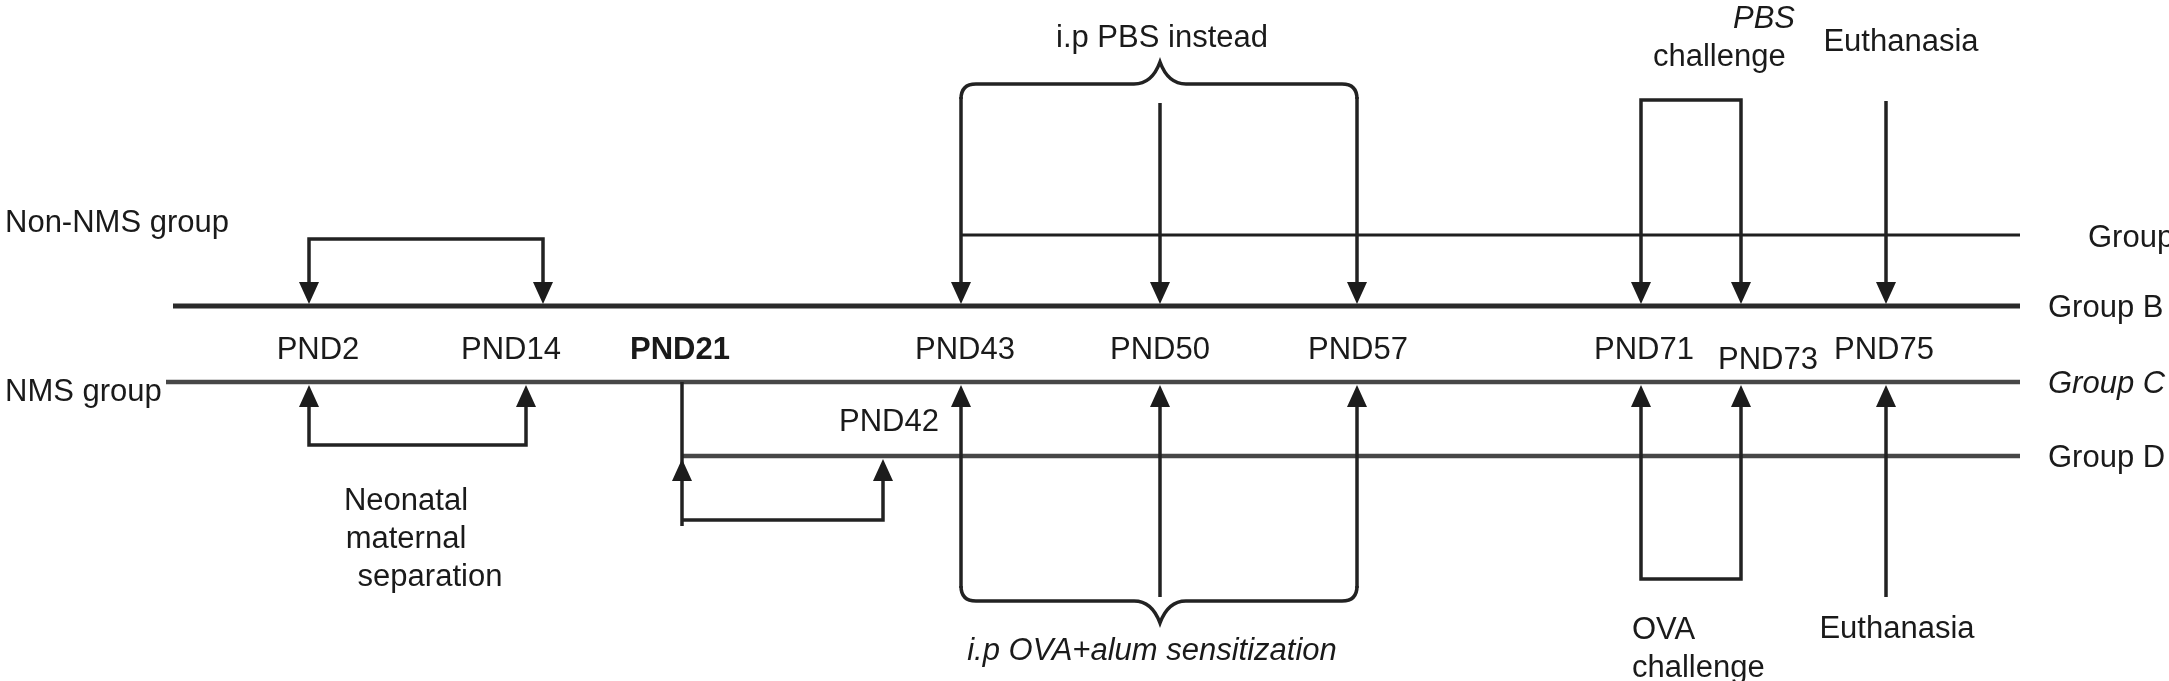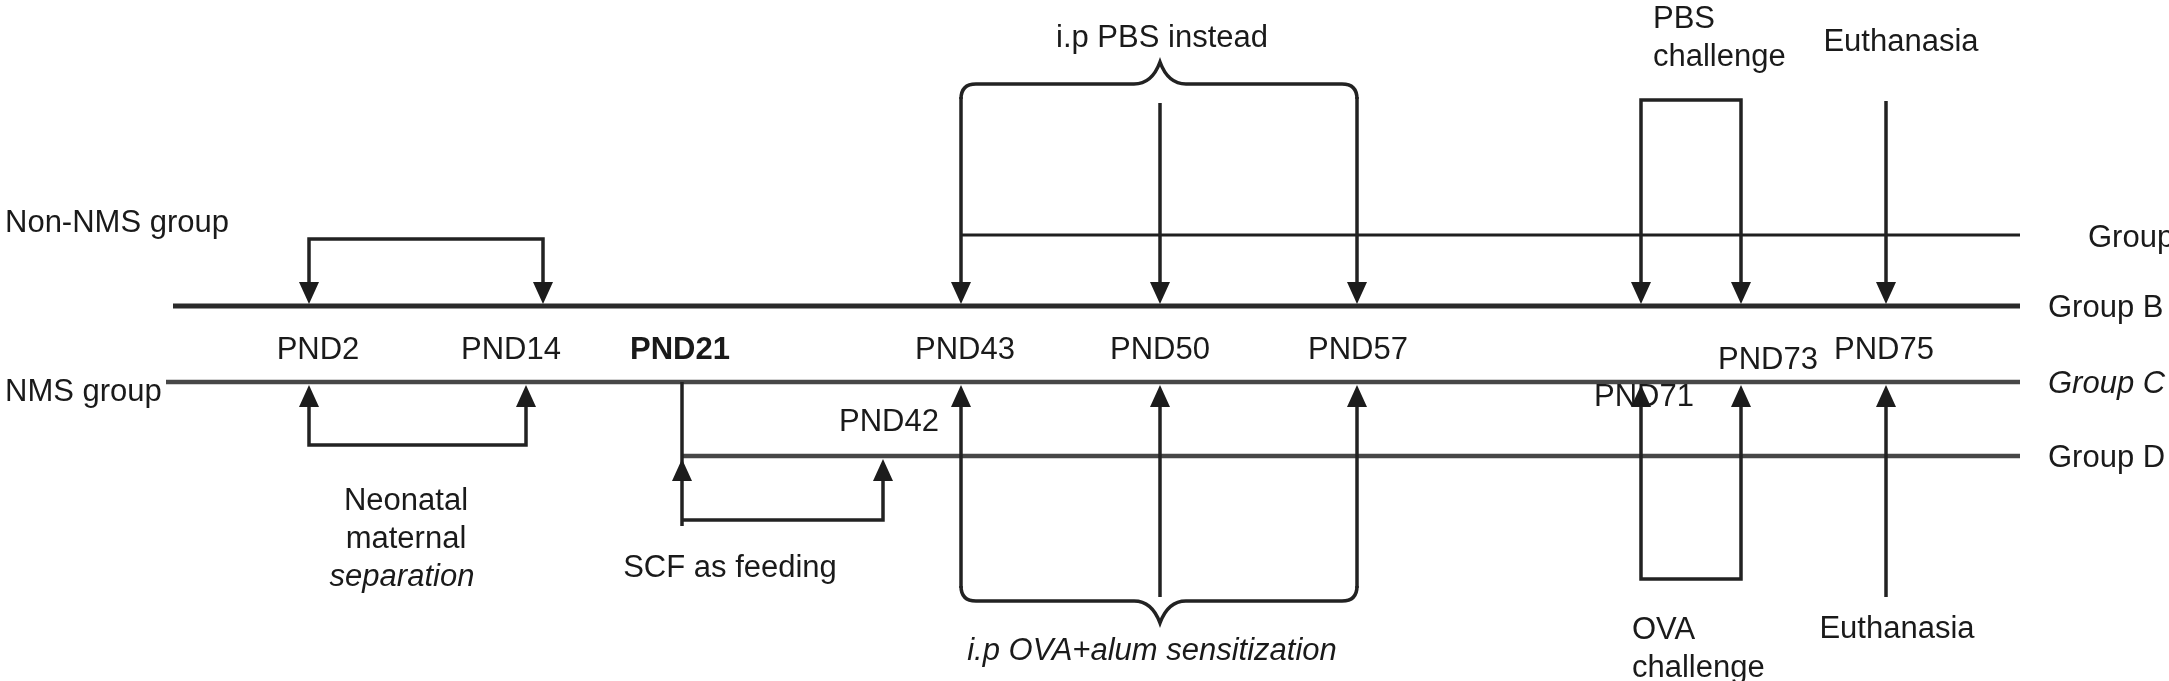--- a/index.html
+++ b/index.html
@@ -79,32 +79,31 @@
   <div class="lbl l" style="left:2048px; top:307px;">Group B</div>
   <div class="lbl l" style="left:2048px; top:383px;font-style:italic;">Group C</div>
   <div class="lbl l" style="left:2048px; top:457px;">Group D</div>
 
   <div class="lbl" style="left:318px;  top:349px;">PND2</div>
   <div class="lbl" style="left:511px;  top:349px;">PND14</div>
   <div class="lbl" style="left:680px;  top:349px;font-weight:bold;">PND21</div>
   <div class="lbl" style="left:965px;  top:349px;">PND43</div>
   <div class="lbl" style="left:1160px; top:349px;">PND50</div>
   <div class="lbl" style="left:1358px; top:349px;">PND57</div>
-  <div class="lbl" style="left:1644px; top:349px;margin-top:47px;">PND71</div>
+  <div class="lbl" style="left:1644px; top:349px;">PND71</div>
   <div class="lbl" style="left:1752px; top:359px;margin-left:16px;">PND73</div>
   <div class="lbl" style="left:1884px; top:349px;">PND75</div>
   <div class="lbl" style="left:889px;  top:421px;">PND42</div>
 
   <div class="lbl" style="left:1162px; top:37px;">i.p PBS instead</div>
-  <div class="lbl l" style="left:1653px; top:18px;">PBS</div>
+  <div class="lbl l" style="left:1733px; top:18px;font-style:italic;">PBS</div>
   <div class="lbl l" style="left:1653px; top:56px;">challenge</div>
   <div class="lbl" style="left:1901px; top:41px;">Euthanasia</div>
 
   <div class="lbl" style="left:406px; top:500px;">Neonatal</div>
   <div class="lbl" style="left:406px; top:538px;">maternal</div>
-  <div class="lbl" style="left:402px; top:576px;font-style:italic;">separation</div>
-  <div class="lbl" style="left:730px;  top:567px;">SCF as feeding</div>
+  <div class="lbl" style="left:430px; top:576px;">separation</div>
   <div class="lbl" style="left:1152px; top:650px;font-style:italic;">i.p OVA+alum sensitization</div>
   <div class="lbl l" style="left:1632px; top:629px;">OVA</div>
   <div class="lbl l" style="left:1632px; top:667px;">challenge</div>
   <div class="lbl" style="left:1897px; top:628px;">Euthanasia</div>
 
 </div>
 
 </body></html>

